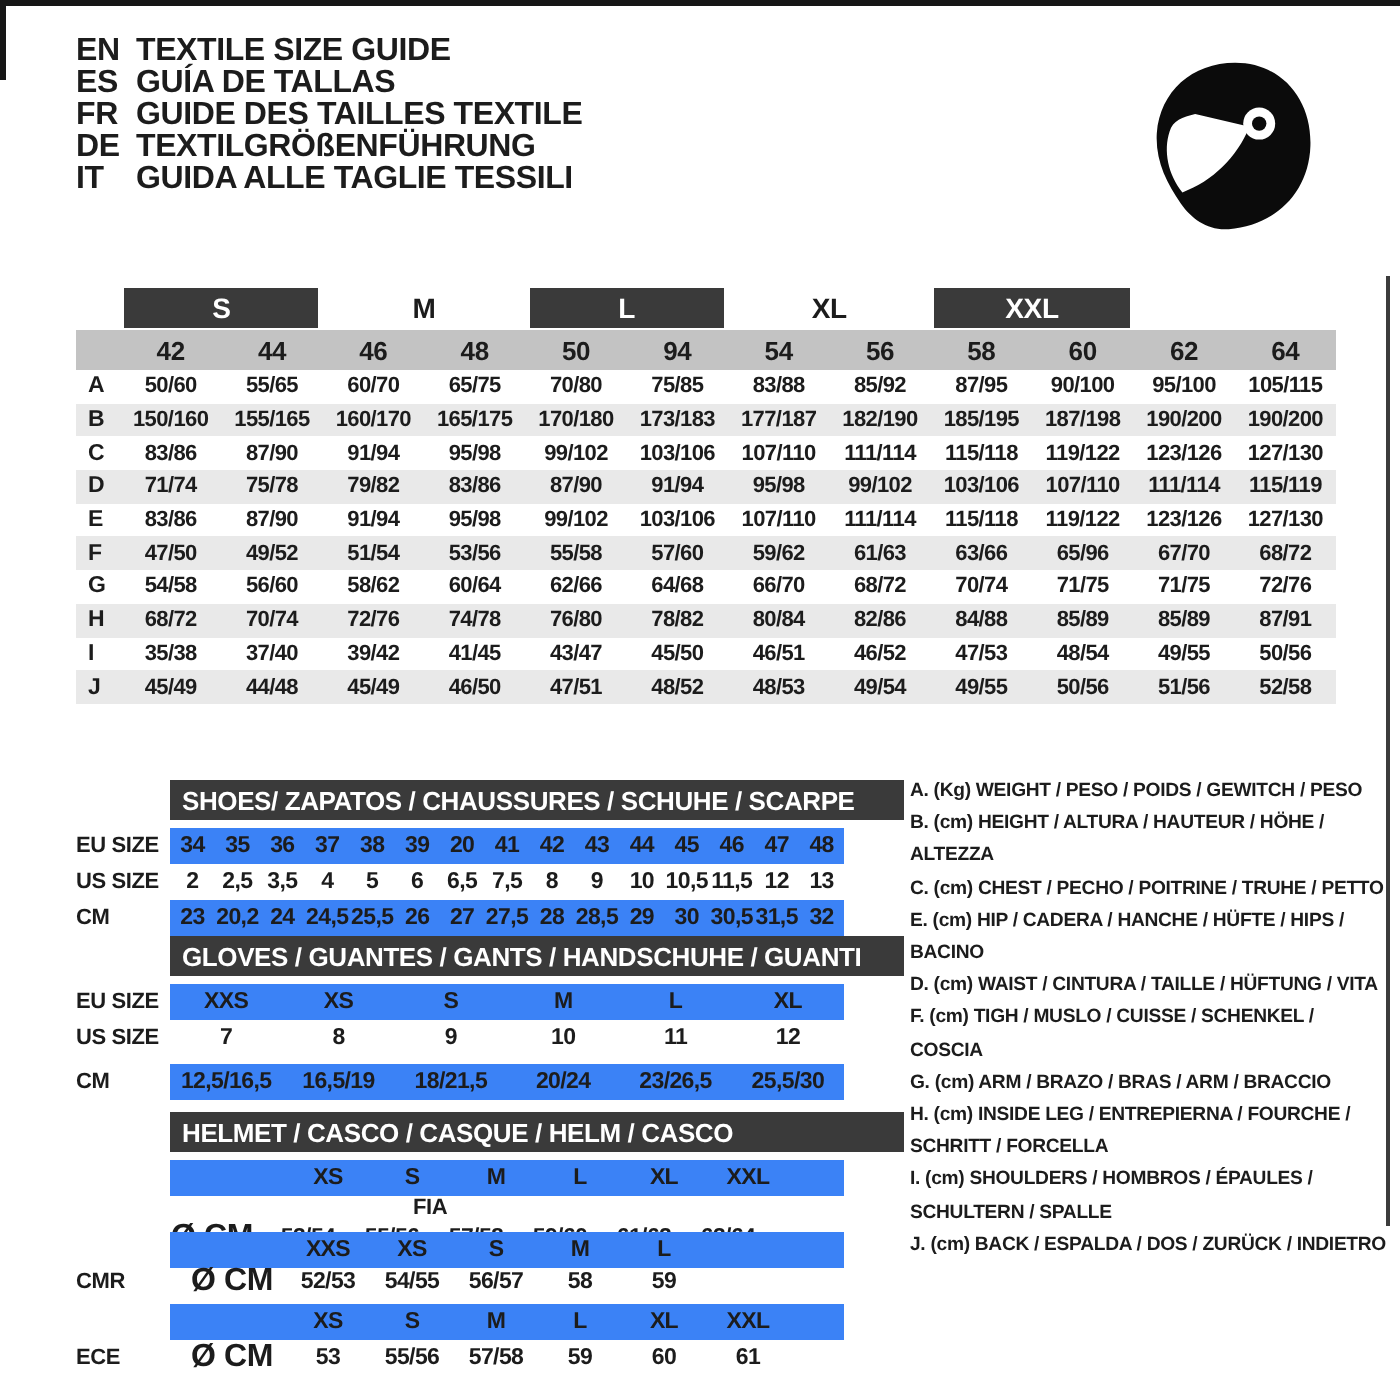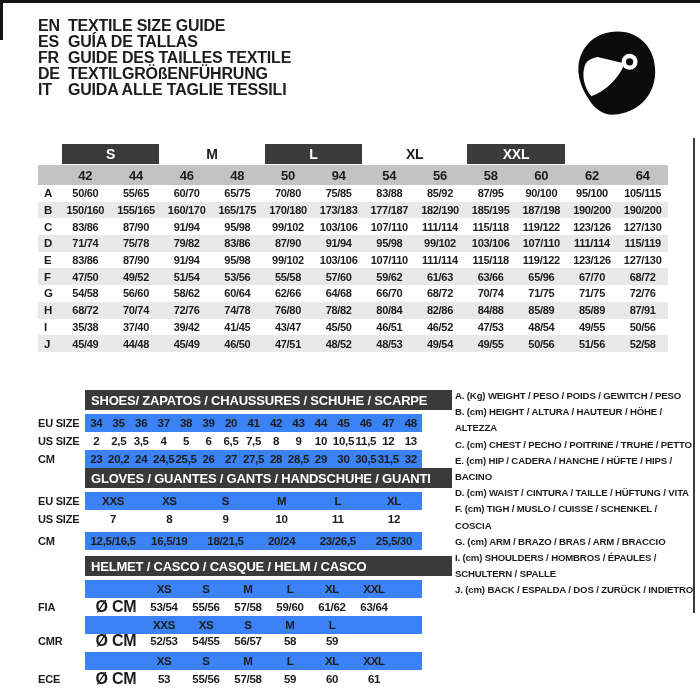--- a/index.html
+++ b/index.html
@@ -393,21 +393,21 @@
             <div class="unit-cell"></div>
             <div class="cell">XS</div>
             <div class="cell">S</div>
             <div class="cell">M</div>
             <div class="cell">L</div>
             <div class="cell">XL</div>
             <div class="cell">XXL</div>
             <div class="fill"></div>
           </div>
         </div>
-        <div class="sec-row hrow" style="top: 42px;">
+        <div class="sec-row hrow" style="top: 42px; flex-direction: column;">
           <div class="sec-label">FIA</div>
           <div class="sec-values">
             <div class="unit-cell">Ø CM</div>
             <div class="cell">53/54</div>
             <div class="cell">55/56</div>
             <div class="cell">57/58</div>
             <div class="cell">59/60</div>
             <div class="cell">61/62</div>
             <div class="cell">63/64</div>
             <div class="fill"></div>
@@ -469,17 +469,18 @@
   </div>
 
   <div class="legend" id="legend">
       <div class="legend-item">A. (Kg) WEIGHT / PESO / POIDS / GEWITCH / PESO</div>
       <div class="legend-item">B. (cm) HEIGHT / ALTURA / HAUTEUR / HÖHE / ALTEZZA</div>
       <div class="legend-item">C. (cm) CHEST / PECHO / POITRINE / TRUHE / PETTO</div>
       <div class="legend-item">E. (cm) HIP / CADERA / HANCHE / HÜFTE / HIPS / BACINO</div>
       <div class="legend-item">D. (cm) WAIST / CINTURA / TAILLE / HÜFTUNG / VITA</div>
       <div class="legend-item">F. (cm) TIGH / MUSLO / CUISSE / SCHENKEL / COSCIA</div>
       <div class="legend-item">G. (cm) ARM / BRAZO / BRAS / ARM / BRACCIO</div>
+      <div class="legend-item">H. (cm) INSIDE LEG / ENTREPIERNA / FOURCHE / SCHRITT / FORCELLA</div>
       <div class="legend-item">I. (cm) SHOULDERS / HOMBROS / ÉPAULES / SCHULTERN / SPALLE</div>
       <div class="legend-item">J. (cm) BACK / ESPALDA / DOS / ZURÜCK / INDIETRO</div>
     </div>
 
 </div>
 
 </body></html>

